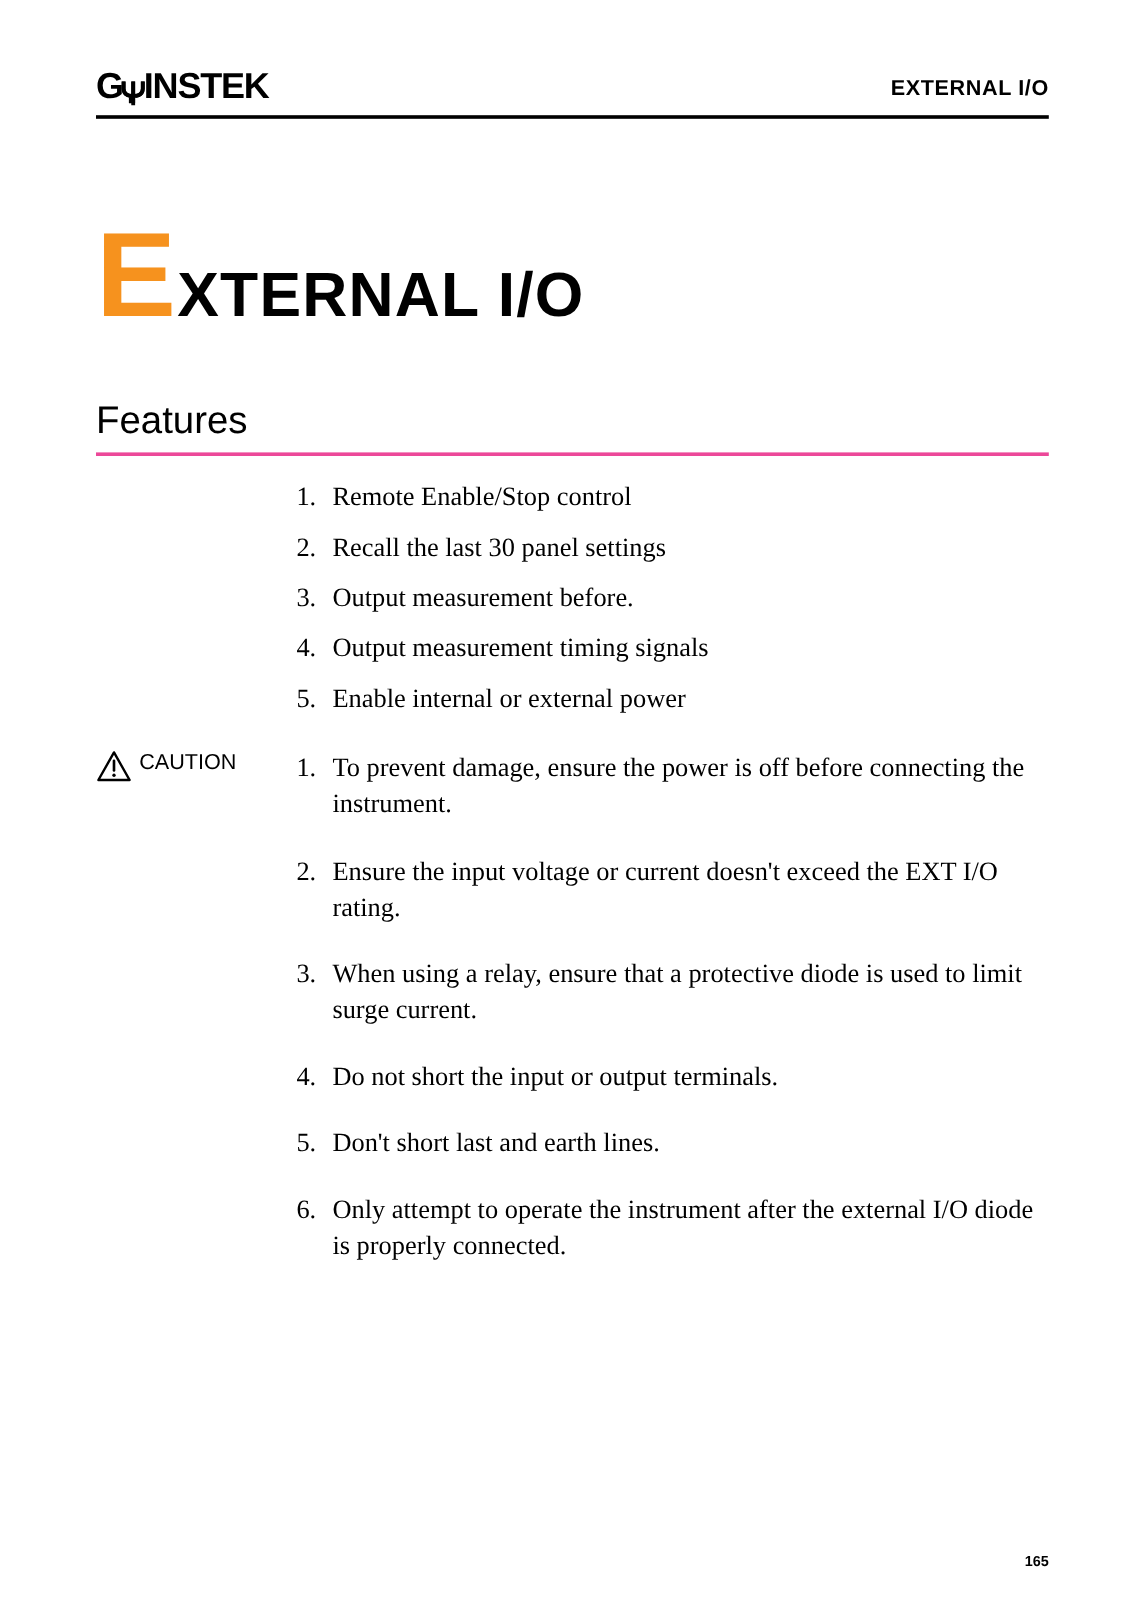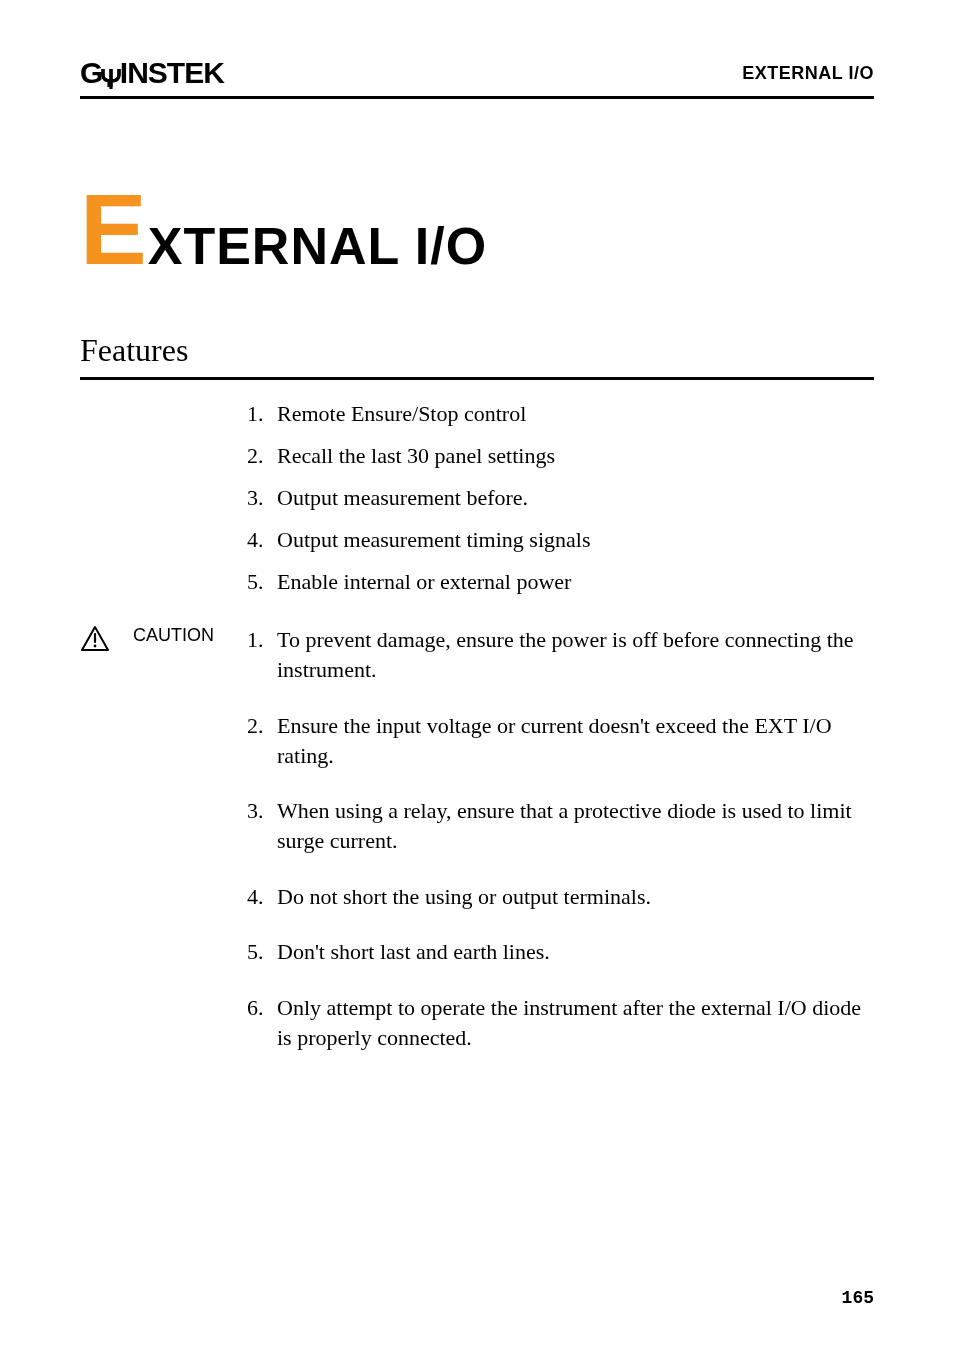--- a/index.html
+++ b/index.html
@@ -58,39 +58,39 @@
       letter-spacing: 1px;
     }
     .chapter-title .first-letter {
       color: #f6921e;
       font-size: 100px;
       font-weight: 700;
       line-height: 0.8;
       vertical-align: baseline;
     }
     .section-title {
-      font-family: Liberation Serif, serif;
+      font-family: Liberation Sans, sans-serif;
       font-size: 32px;
       font-weight: 400;
       margin-top: 56px;
-      border-bottom: 3px solid #000000;
+      border-bottom: 3px solid #ec4899;
       padding-bottom: 8px;
     }
     .content-block {
       display: flex;
       margin-top: 18px;
     }
     .left-col {
       width: 165px;
       flex-shrink: 0;
       font-family: Arial, Helvetica, sans-serif;
       font-size: 18px;
       display: flex;
       align-items: flex-start;
-      gap: 23px;
+      gap: 6px;
     }
     .right-col {
       flex: 1;
     }
     .list {
       margin: 0;
       padding-left: 24px;
       font-size: 22px;
       line-height: 1.45;
     }
@@ -110,23 +110,23 @@
     }
     .caution-icon {
       width: 30px;
       height: 28px;
       flex-shrink: 0;
     }
     .page-number {
       position: absolute;
       bottom: 42px;
       right: 80px;
-      font-family: Liberation Mono, monospace;
+      font-family: Liberation Sans, sans-serif;
       font-weight: 900;
-      font-size: 18px;
+      font-size: 12px;
     }
   </style>
 </head>
 <body>
 
 <div class="page">
   <div class="header">
     <div class="logo">
       <span class="g">G</span>
       <span class="pitchfork">
@@ -142,21 +142,21 @@
 
   <div class="chapter-title">
     <span class="first-letter">E</span><span>XTERNAL I/O</span>
   </div>
 
   <div class="section-title">Features</div>
   <div class="content-block">
     <div class="left-col"></div>
     <div class="right-col">
       <ol class="list">
-        <li>Remote Ensure/Stop control</li>
+        <li>Remote Enable/Stop control</li>
         <li>Recall the last 30 panel settings</li>
         <li>Output measurement before.</li>
         <li>Output measurement timing signals</li>
         <li>Enable internal or external power</li>
       </ol>
     </div>
   </div>
 
   <div class="content-block">
     <div class="left-col">
@@ -167,21 +167,21 @@
           <circle cx="15" cy="21" r="1.4" fill="#000"></circle>
         </svg>
       </span>
       <span>CAUTION</span>
     </div>
     <div class="right-col">
       <ol class="caution-list">
         <li>To prevent damage, ensure the power is off before connecting the instrument.</li>
         <li>Ensure the input voltage or current doesn't exceed the EXT I/O rating.</li>
         <li>When using a relay, ensure that a protective diode is used to limit surge current.</li>
-        <li>Do not short the using or output terminals.</li>
+        <li>Do not short the input or output terminals.</li>
         <li>Don't short last and earth lines.</li>
         <li>Only attempt to operate the instrument after the external I/O diode is properly connected.</li>
       </ol>
     </div>
   </div>
 
   <div class="page-number">165</div>
 </div>
 
 </body></html>

